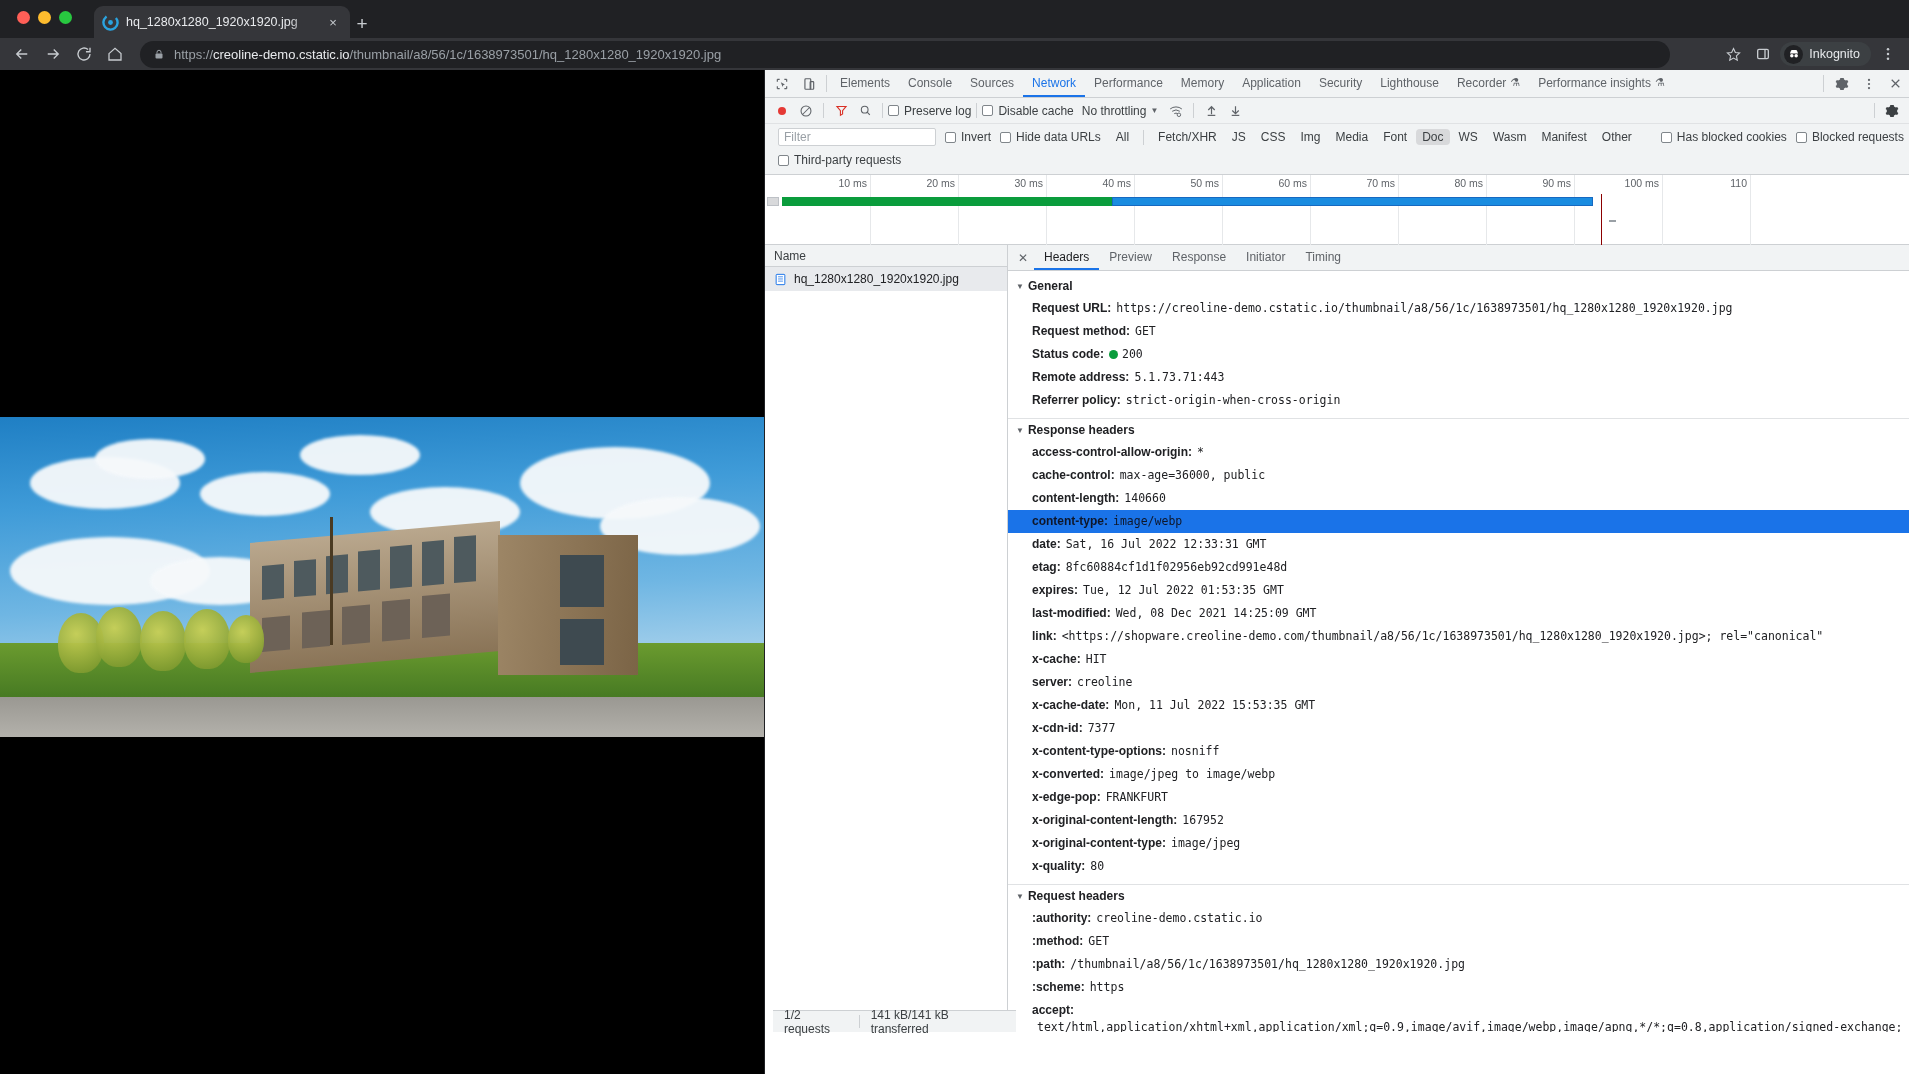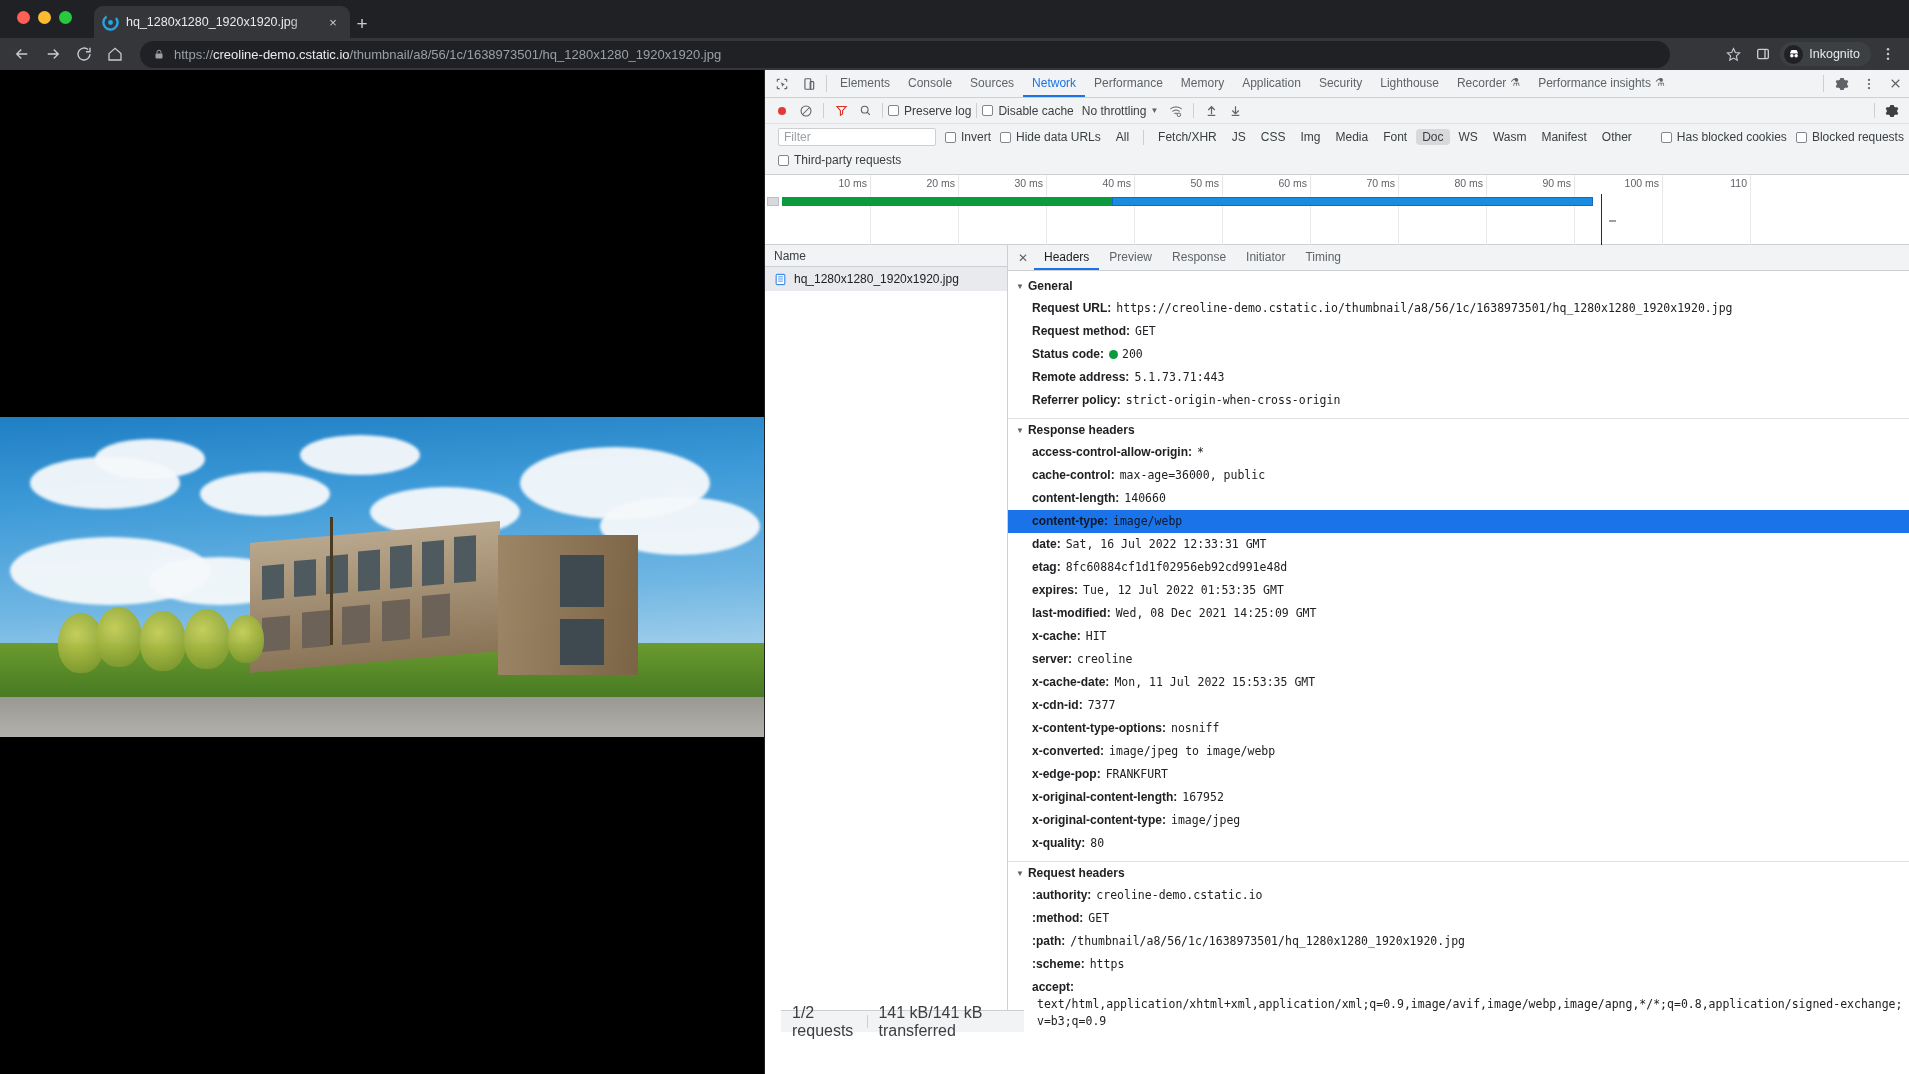--- a/index.html
+++ b/index.html
@@ -211,22 +211,22 @@
   }
   .hline.sel .hname, .hline.sel .hval { color: #0f172a; }
   .sec-rule { border-top: 1px solid #e0e2e4; margin: 6px 0 0; }
   .statusdot {
     display: inline-block; width: 9px; height: 9px; border-radius: 50%;
     background: #0a9c3c; margin-right: 4px; vertical-align: middle;
   }
 
   .dt-status {
     height: 22px; border-top: 1px solid #cdd0d3; background: #f1f3f4;
-    display: flex; align-items: center; font-size: 16px; color: #3c4043;
-    position: absolute; bottom: 0; left: 16px; width: 243px;
+    display: flex; align-items: center; font-size: 12px; color: #3c4043;
+    position: absolute; bottom: 0; left: 8px; width: 243px;
   }
   .dt-status span { padding: 0 11px; }
   .dt-status .divider { width: 1px; height: 13px; background: #cdd0d3; padding: 0; }
 </style>
 </head>
 <body>
 
 <div class="app">
 
   <div class="browser-top">
@@ -670,20 +670,24 @@
             </div>
             <div class="hline">
               <span class="hname">expires:</span>
               <span class="hval">Tue, 12 Jul 2022 01:53:35 GMT</span>
             </div>
             <div class="hline">
               <span class="hname">last-modified:</span>
               <span class="hval">Wed, 08 Dec 2021 14:25:09 GMT</span>
             </div>
             <div class="hline">
+              <span class="hname">link:</span>
+              <span class="hval">&lt;https://shopware.creoline-demo.com/thumbnail/a8/56/1c/1638973501/hq_1280x1280_1920x1920.jpg&gt;; rel="canonical"</span>
+            </div>
+            <div class="hline">
               <span class="hname">x-cache:</span>
               <span class="hval">HIT</span>
             </div>
             <div class="hline">
               <span class="hname">server:</span>
               <span class="hval">creoline</span>
             </div>
             <div class="hline">
               <span class="hname">x-cache-date:</span>
               <span class="hval">Mon, 11 Jul 2022 15:53:35 GMT</span>

